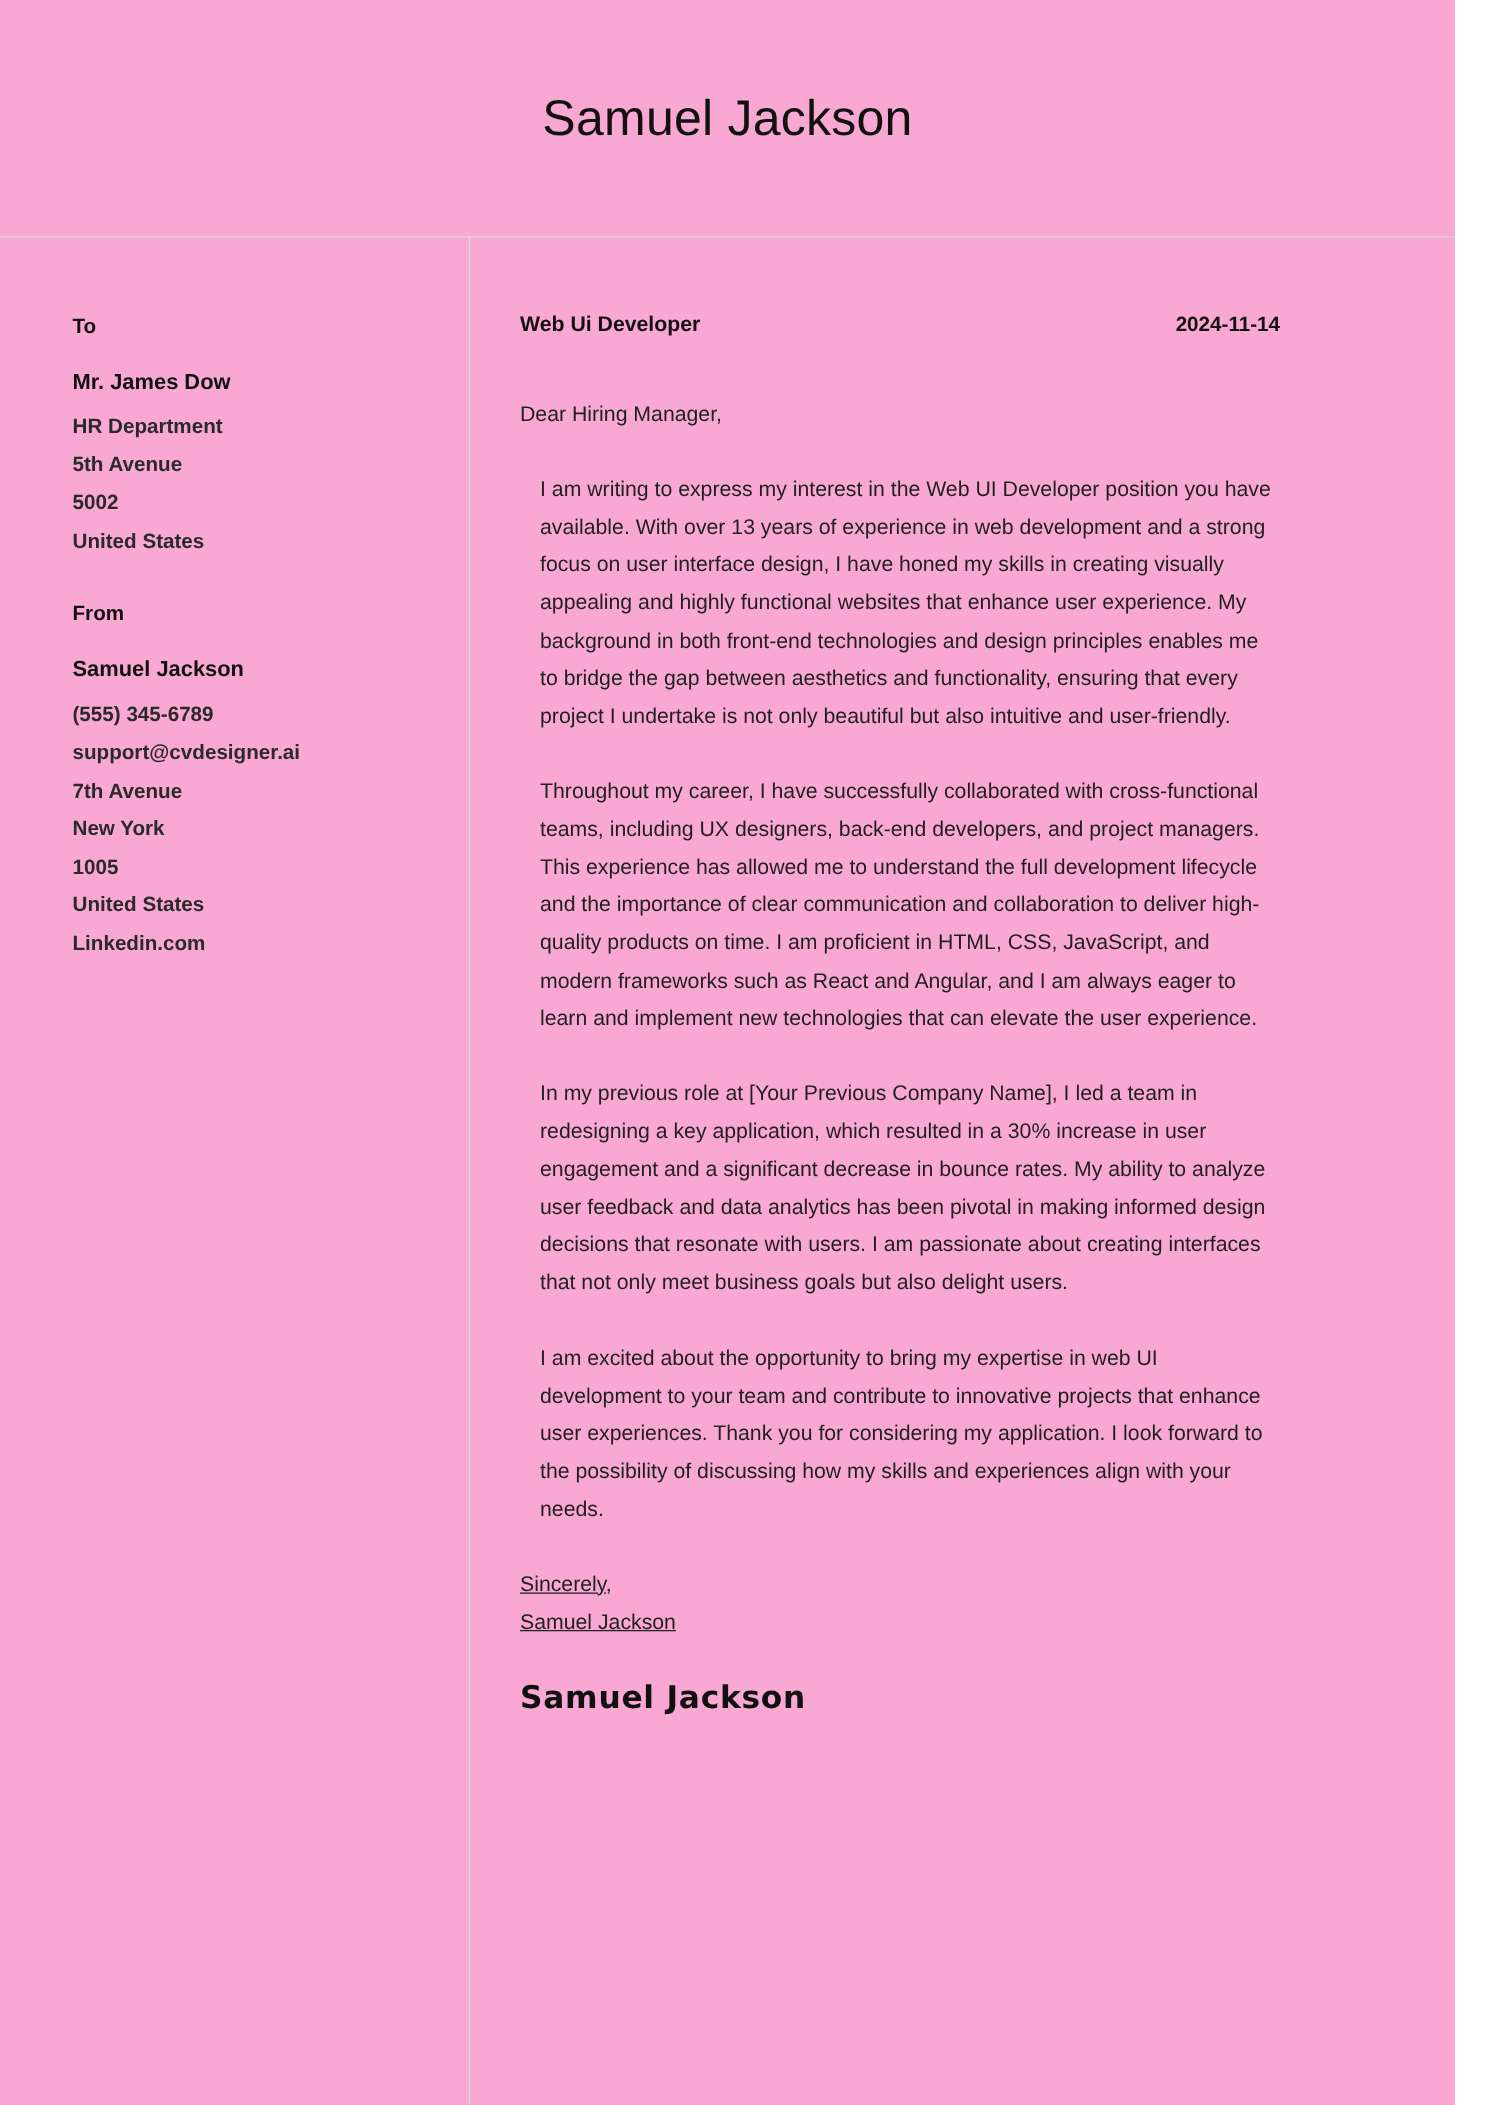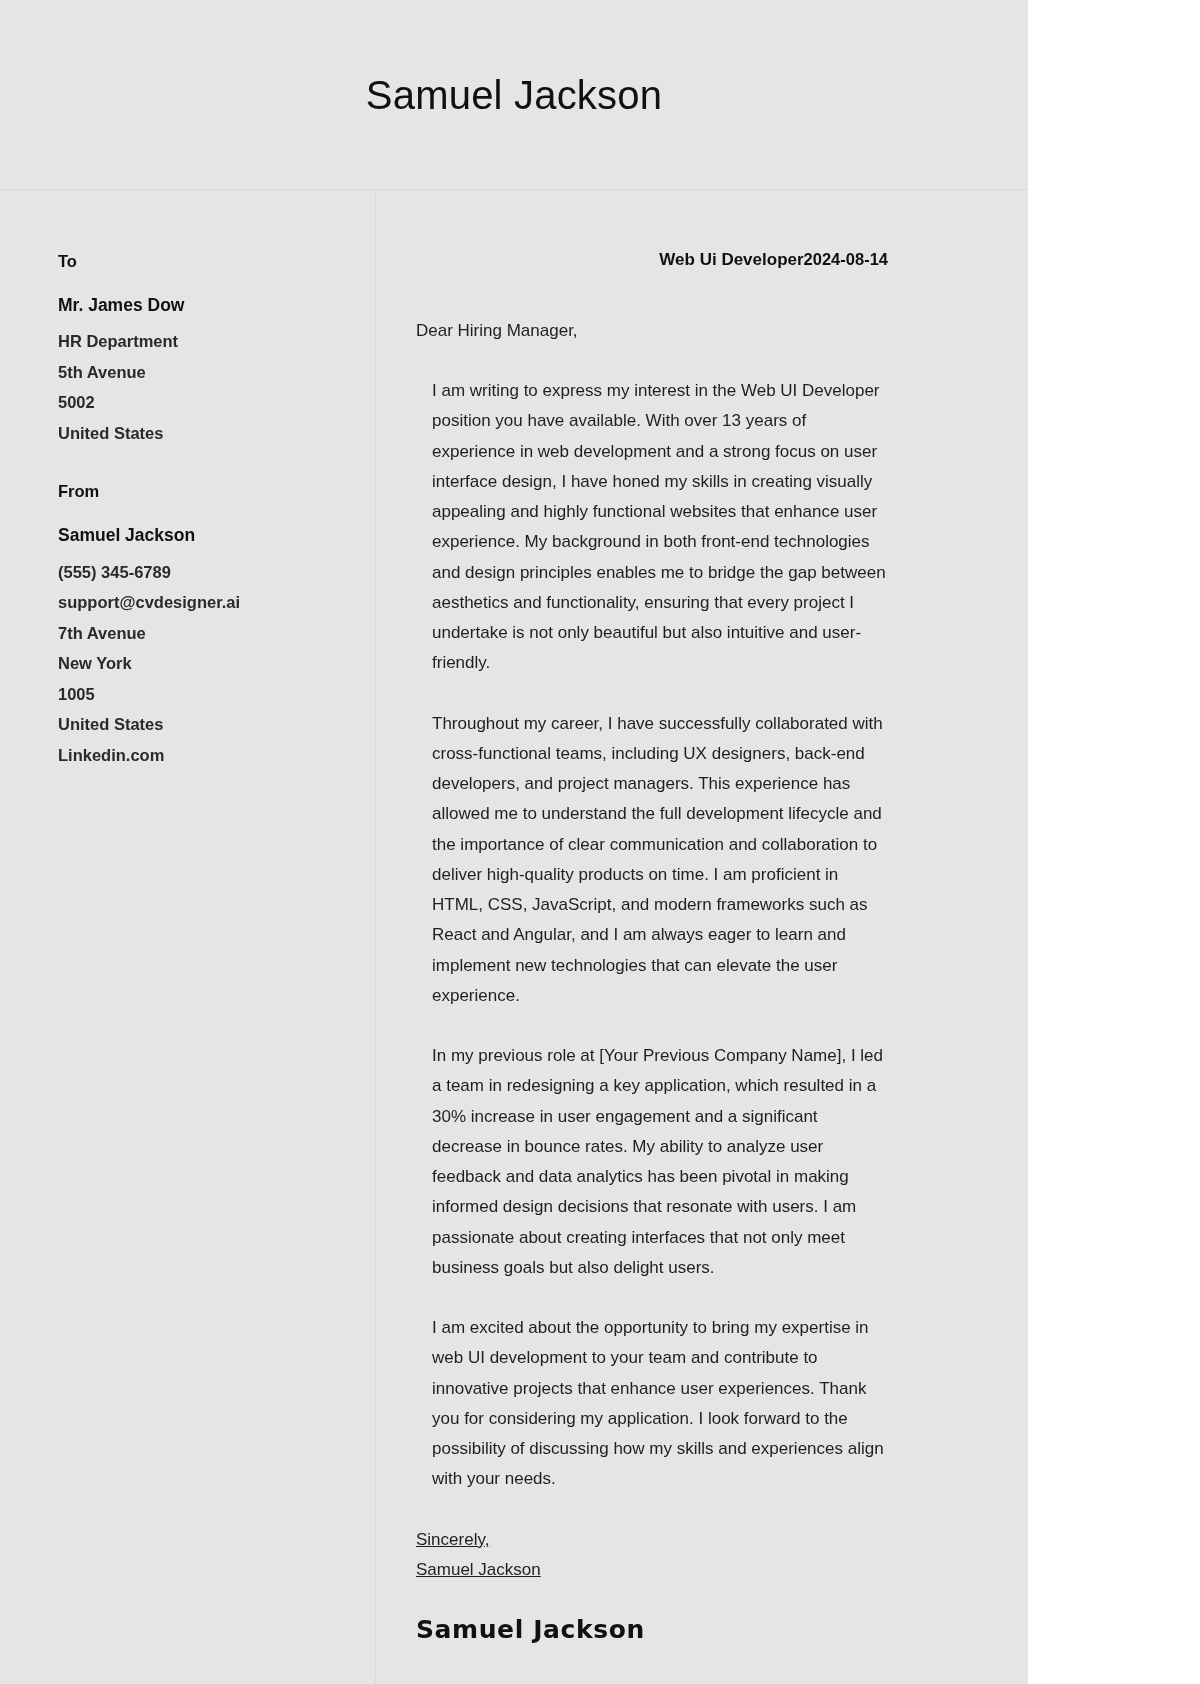--- a/index.html
+++ b/index.html
@@ -9,24 +9,24 @@
   }
   body {
     width: 1200px;
     height: 1684px;
     font-family: "Liberation Sans", sans-serif;
     color: #1a1a1a;
     -webkit-font-smoothing: antialiased;
   }
 
   .page {
-    width: 1028px;
+    width: 1164px;
     height: 1684px;
     position: relative;
-    background: #e5e5e5;
+    background: #f9a8d4;
     box-sizing: border-box;
   }
 
   
   .letter-header {
     height: 190px;
     border-bottom: 1px solid #d8d8d8;
     display: flex;
     align-items: center;
     justify-content: center;
@@ -85,21 +85,21 @@
     word-break: break-word;
   }
   .from-block {
     margin-top: 34px;
   }
 
   
   .job-row {
     display: flex;
     align-items: baseline;
-    justify-content: flex-end;
+    justify-content: space-between;
     margin-bottom: 46px;
   }
   .job-title {
     font-size: 17px;
     font-weight: 700;
     color: #111111;
     line-height: 1.2;
   }
   .letter-date {
     font-size: 16.5px;
@@ -173,21 +173,21 @@
         <div class="contact-line">United States</div>
         <div class="contact-line">Linkedin.com</div>
       </section>
 
     </aside>
 
     <main class="main-col">
 
       <div class="job-row">
         <div class="job-title">Web Ui Developer</div>
-        <div class="letter-date">2024-08-14</div>
+        <div class="letter-date">2024-11-14</div>
       </div>
 
       <p class="salutation">Dear Hiring Manager,</p>
 
       <p class="para">I am writing to express my interest in the Web UI Developer position you have available. With over 13 years of experience in web development and a strong focus on user interface design, I have honed my skills in creating visually appealing and highly functional websites that enhance user experience. My background in both front-end technologies and design principles enables me to bridge the gap between aesthetics and functionality, ensuring that every project I undertake is not only beautiful but also intuitive and user-friendly.</p>
       <p class="para">Throughout my career, I have successfully collaborated with cross-functional teams, including UX designers, back-end developers, and project managers. This experience has allowed me to understand the full development lifecycle and the importance of clear communication and collaboration to deliver high-quality products on time. I am proficient in HTML, CSS, JavaScript, and modern frameworks such as React and Angular, and I am always eager to learn and implement new technologies that can elevate the user experience.</p>
       <p class="para">In my previous role at [Your Previous Company Name], I led a team in redesigning a key application, which resulted in a 30% increase in user engagement and a significant decrease in bounce rates. My ability to analyze user feedback and data analytics has been pivotal in making informed design decisions that resonate with users. I am passionate about creating interfaces that not only meet business goals but also delight users.</p>
       <p class="para">I am excited about the opportunity to bring my expertise in web UI development to your team and contribute to innovative projects that enhance user experiences. Thank you for considering my application. I look forward to the possibility of discussing how my skills and experiences align with your needs.</p>
 
       <div class="closing">

